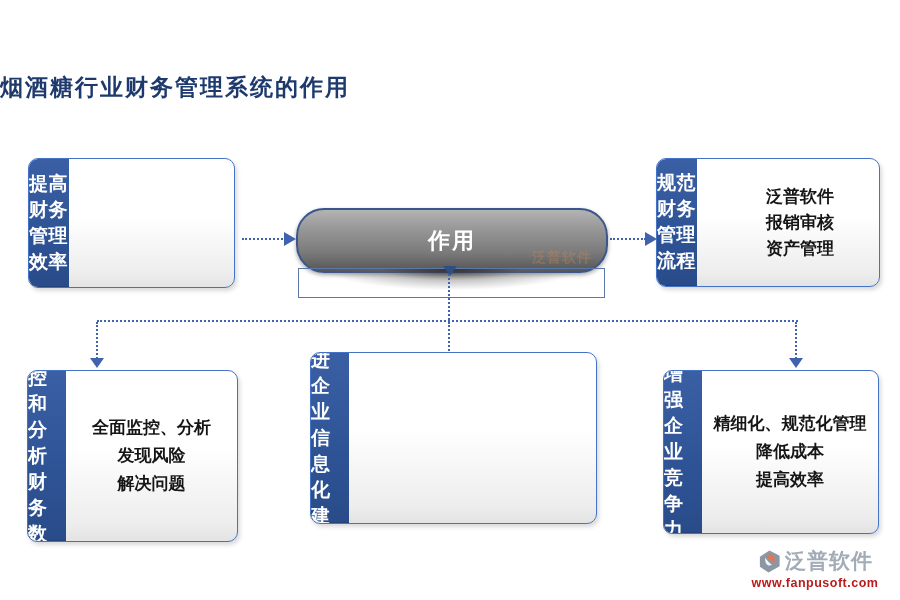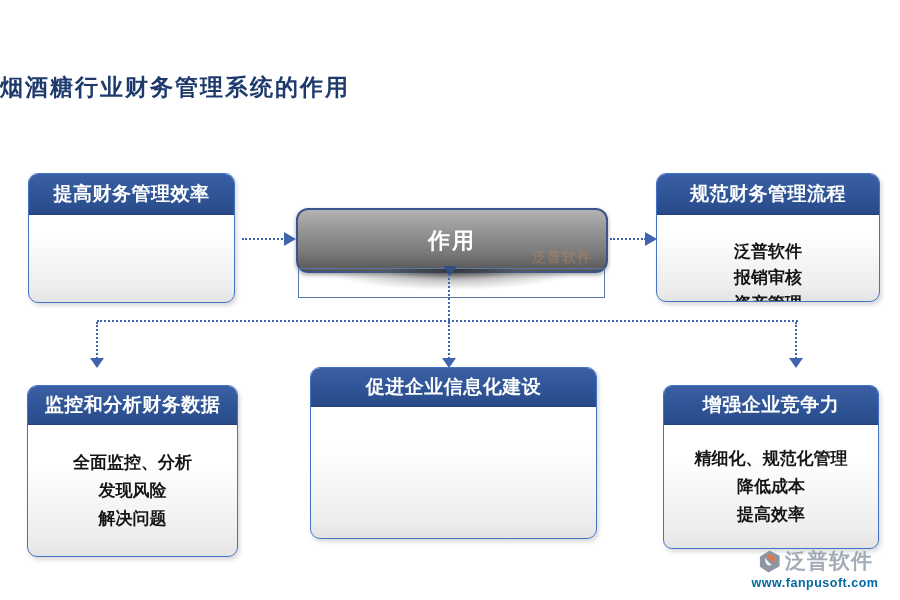--- a/index.html
+++ b/index.html
@@ -10,26 +10,25 @@
 
   
   .title {
     position: absolute; top: 72px; left: 0; right: 0;
     text-align: left; font-size: 23px; font-weight: bold;
     color: #1e3a6d; letter-spacing: 2px;
   }
 
   
   .box {
-    position: absolute; display: flex; flex-direction: column;
+    position: absolute; display: flex; flex-direction: row;
     border: 1.5px solid #4472c4; border-radius: 10px;
     background: linear-gradient(180deg, #ffffff 45%, #ededed 90%, #e3e3e3 100%);
     box-shadow: 2px 3px 4px rgba(0,0,0,0.15);
     overflow: hidden;
-    margin-top: 15px;
   }
   .box-header {
     flex: 0 0 40px; display: flex; align-items: center; justify-content: center;
     background: linear-gradient(180deg, #3a5fa4 0%, #2e5395 60%, #294b89 100%);
     color: #ffffff; font-size: 19px; font-weight: bold;
     border-bottom: 1px solid #24437c; letter-spacing: 0.5px;
   }
   .box-body {
     flex: 1; display: flex; flex-direction: column;
     align-items: center; justify-content: center;
@@ -42,21 +41,21 @@
   .box.tr { left: 656px; top: 158px; width: 222px; height: 127px; gap: 24px; }
   .box.bl { left: 27px;  top: 370px; width: 209px; height: 170px; }
   .box.bc { left: 310px; top: 352px; width: 285px; height: 170px; }
   .box.br { left: 663px; top: 370px; width: 214px; height: 162px; border-radius: 9px; }
   .box.tl .box-body { line-height: 29px; }
   .box.tr .box-body { line-height: 26px; }
 
   
   .pill {
     position: absolute; left: 296px; top: 208px; width: 308px; height: 61px;
-    border-radius: 12px; border: 2px solid #3a568c;
+    border-radius: 28px; border: 2px solid #3a568c;
     background: linear-gradient(180deg, #b3b3b3 0%, #949494 35%, #7a7a7a 70%, #565656 100%);
     display: flex; align-items: center; justify-content: center;
     color: #ffffff; font-size: 22px; font-weight: bold; letter-spacing: 2px;
     box-shadow: 0 2px 4px rgba(0,0,0,0.35);
   }
   .pill-watermark {
     position: absolute; right: 14px; bottom: 4px;
     font-size: 14px; font-weight: bold; letter-spacing: 1px;
     color: #c88a5a; opacity: 0.35;
   }
@@ -100,21 +99,21 @@
   
   .brand {
     position: absolute; right: 10px; bottom: 10px; width: 150px;
     display: flex; flex-direction: column; align-items: center;
   }
   .brand-row { display: flex; align-items: center; gap: 3px; }
   .brand-name {
     font-size: 21px; font-weight: bold; color: #a2abb6; letter-spacing: 1px;
   }
   .brand-url {
-    font-size: 12.5px; font-weight: bold; color: #0369a1; letter-spacing: 0.5px;
+    font-size: 12.5px; font-weight: bold; color: #b91c1c; letter-spacing: 0.5px;
     margin-top: 1px;
   }
 </style>
 </head>
 <body>
 
 <div id="canvas">
 
   <div class="title">烟酒糖行业财务管理系统的作用</div>
 

